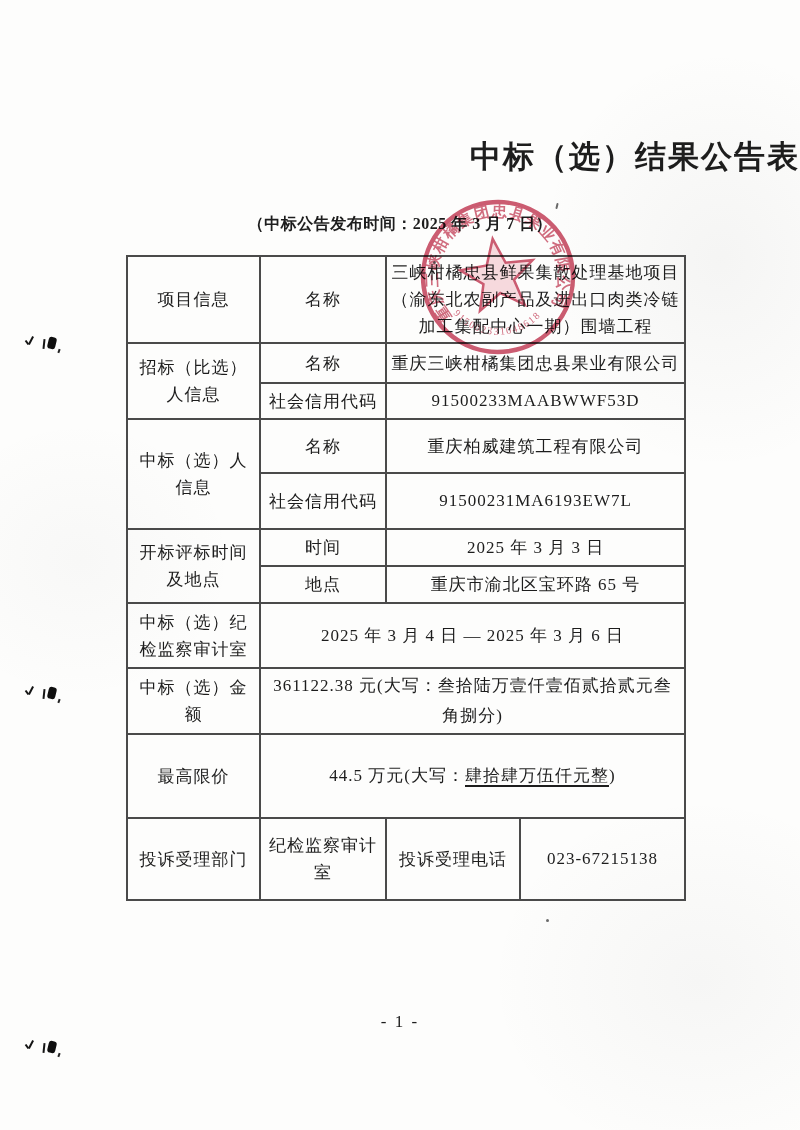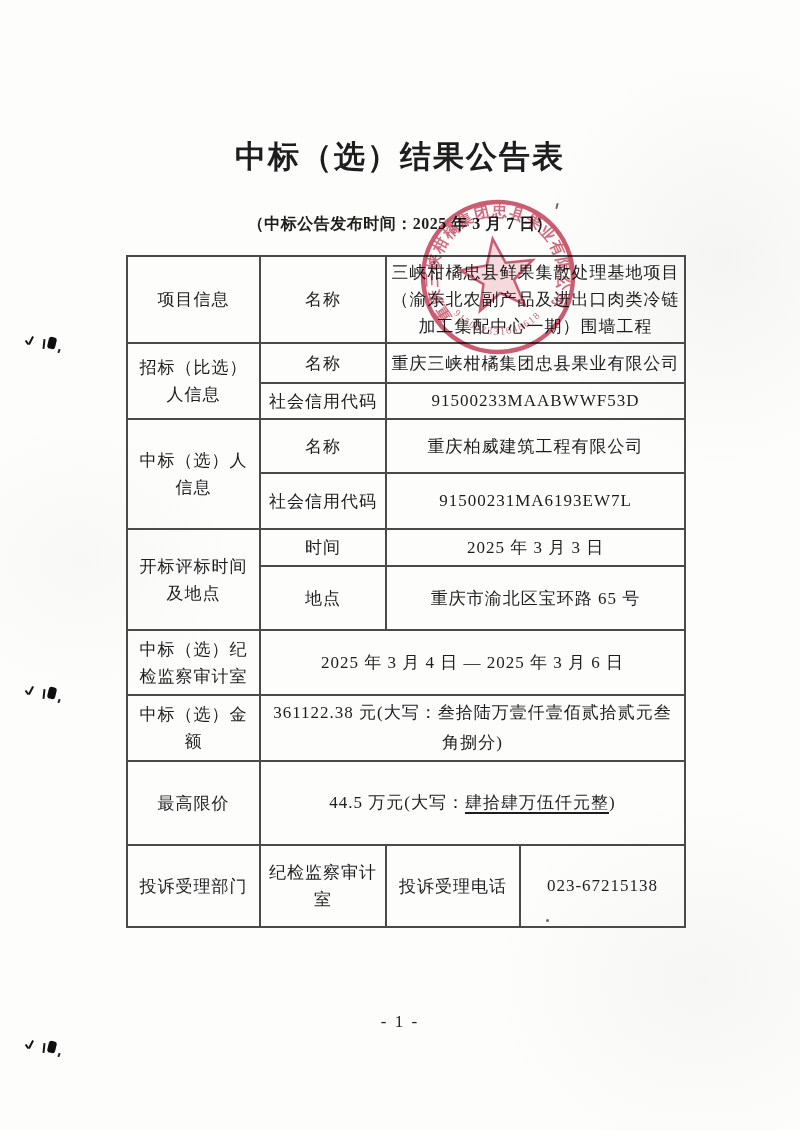--- a/index.html
+++ b/index.html
@@ -16,21 +16,21 @@
   .page::before{
     content:"";position:absolute;inset:0;pointer-events:none;
     background:
       radial-gradient(260px 300px at 720px 260px, rgba(90,90,90,.05), rgba(0,0,0,0) 70%),
       radial-gradient(300px 260px at 700px 980px, rgba(90,90,90,.045), rgba(0,0,0,0) 70%),
       radial-gradient(220px 200px at 80px 560px, rgba(90,90,90,.03), rgba(0,0,0,0) 70%);
   }
 
   .doc-title{
     position:absolute;top:136px;left:0;width:100%;
-    text-align:center;font-size:31px;font-weight:700;letter-spacing:2px;
+    text-align:right;font-size:31px;font-weight:700;letter-spacing:2px;
   }
   .doc-subtitle{
     position:absolute;top:214px;left:0;width:100%;
     text-align:center;font-size:16px;font-weight:700;letter-spacing:.5px;
   }
 
   table.result{
     position:absolute;left:126px;top:255px;width:558px;
     border-collapse:collapse;table-layout:fixed;
   }
@@ -111,21 +111,21 @@
     </tr>
     <tr style="height:56px">
       <td class="lbl">社会信用代码</td>
       <td colspan="2" class="code">91500231MA6193EW7L</td>
     </tr>
     <tr style="height:37px">
       <td rowspan="2" class="lbl">开标评标时间及地点</td>
       <td class="lbl">时间</td>
       <td colspan="2">2025 年 3 月 3 日</td>
     </tr>
-    <tr style="height:64px">
+    <tr style="height:37px">
       <td class="lbl">地点</td>
       <td colspan="2">重庆市渝北区宝环路 65 号</td>
     </tr>
     <tr style="height:65px">
       <td class="lbl">中标（选）纪检监察审计室</td>
       <td colspan="3" class="val-left money">2025 年 3 月 4 日 —  2025 年 3 月 6 日</td>
     </tr>
     <tr style="height:60px">
       <td class="lbl">中标（选）金额</td>
       <td colspan="3" class="val-left money">361122.38 元(大写：叁拾陆万壹仟壹佰贰拾贰元叁角捌分)</td>

